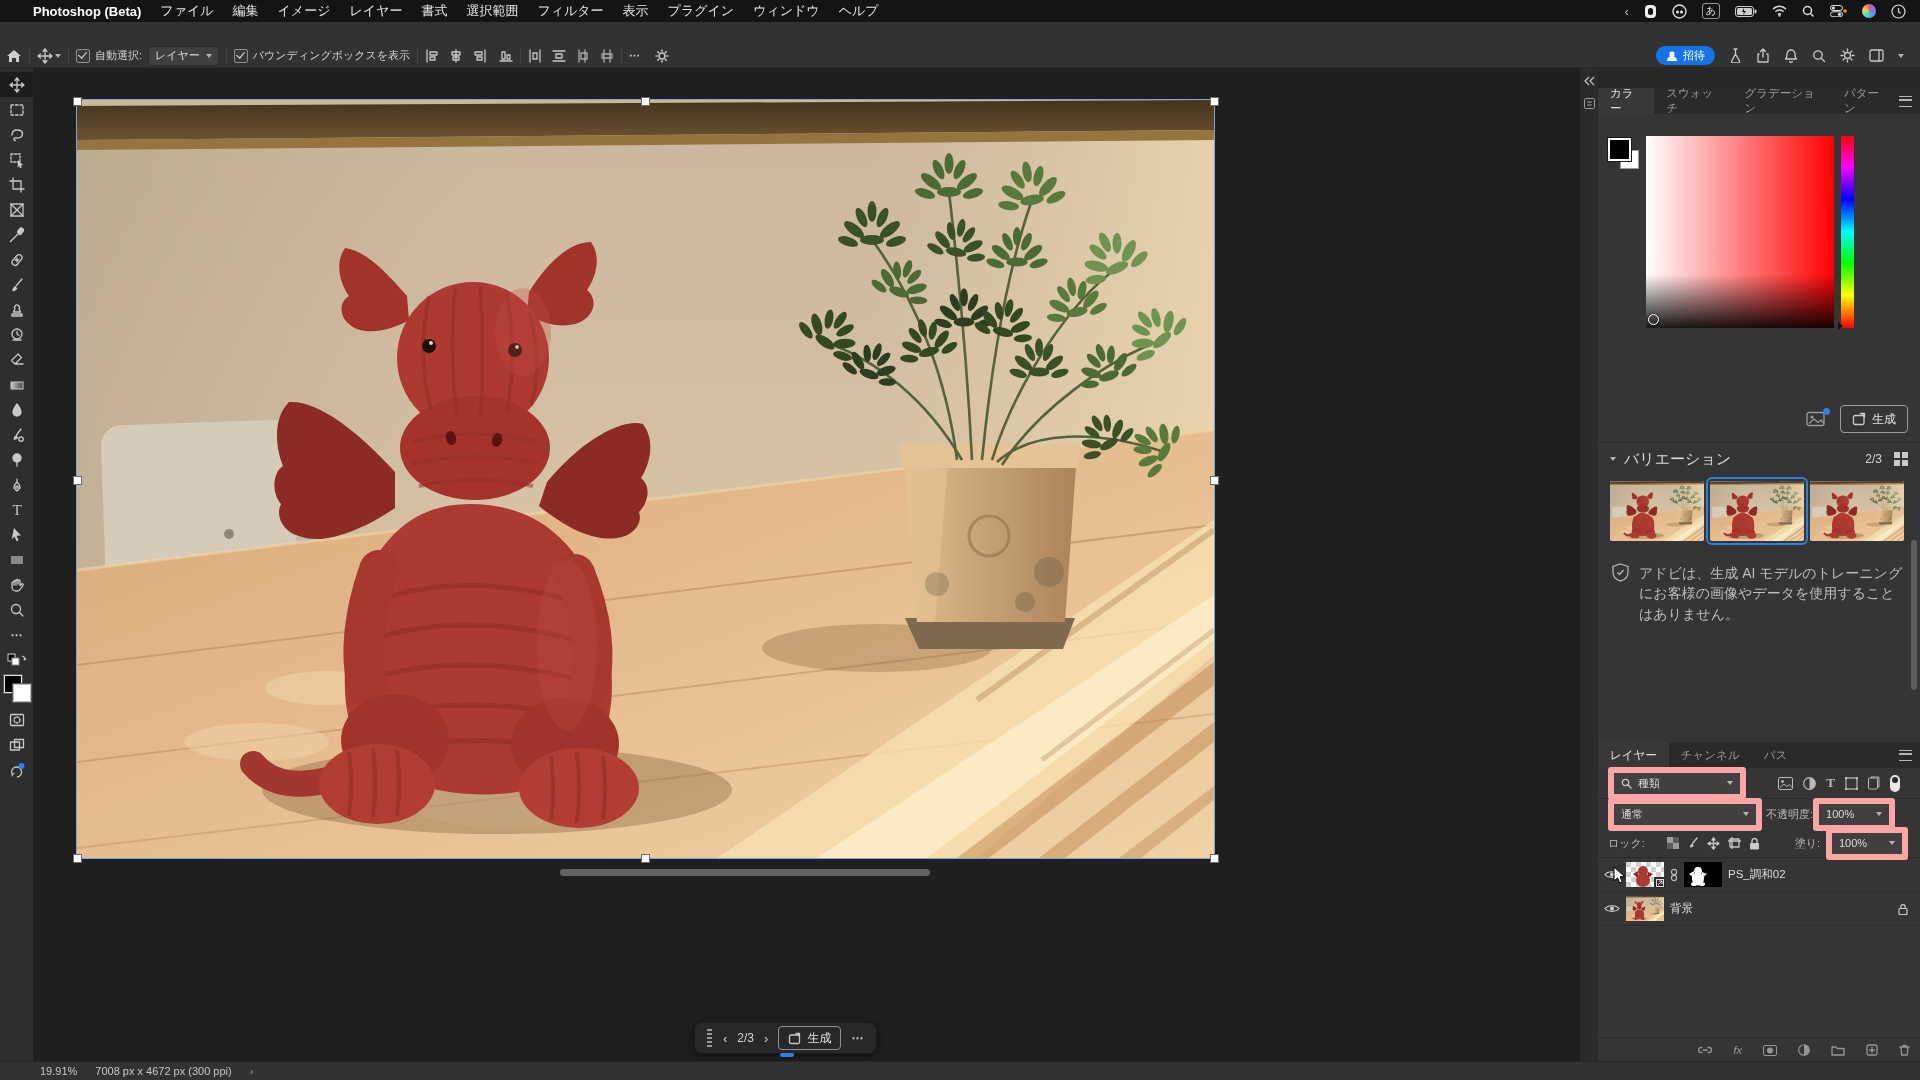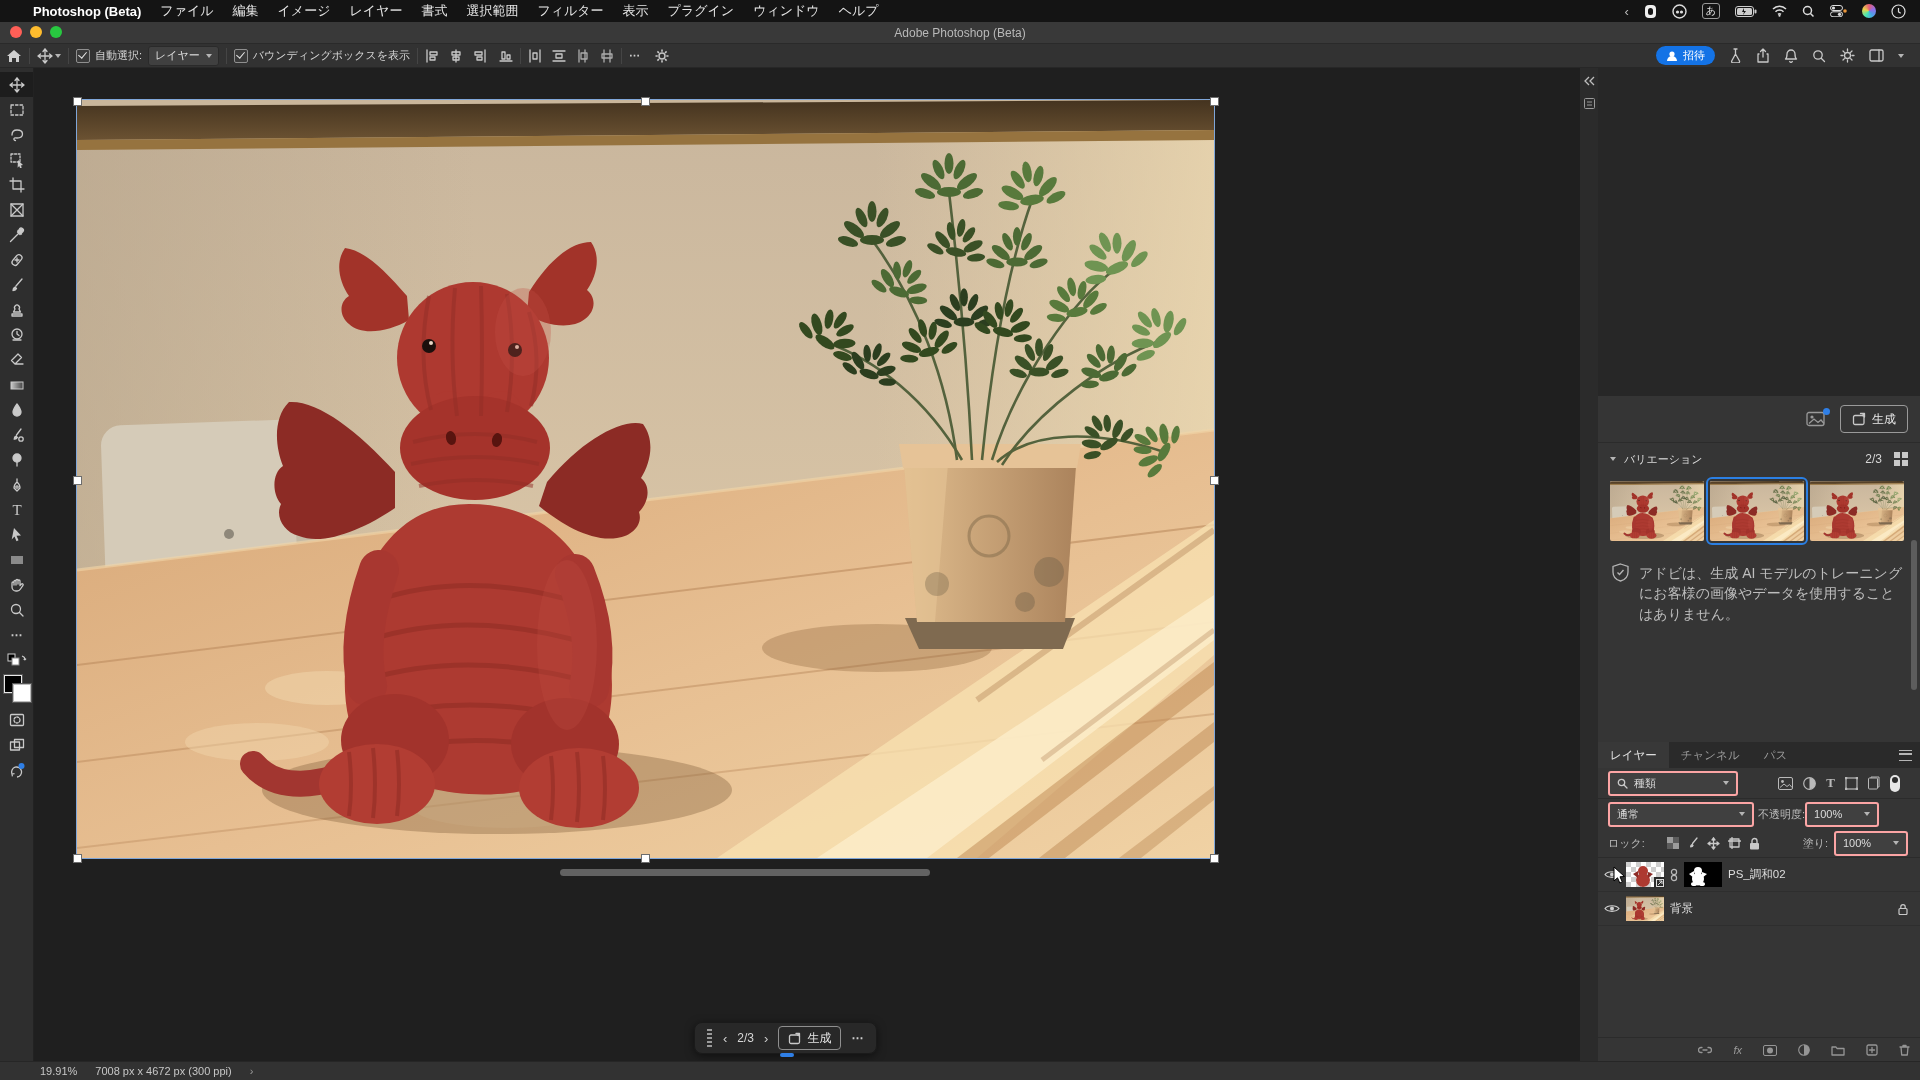--- a/index.html
+++ b/index.html
@@ -81,21 +81,21 @@
            border-bottom:4px solid transparent;border-left:5px solid #111}
   .row{display:flex;align-items:center}
   .genrowbtn{display:flex;align-items:center;gap:6px;border:1px solid #9a9a9a;border-radius:4px;height:26px;
              padding:0 11px;color:#e8e8e8;font-size:12px}
   .thumb{width:94px;height:60px;border-radius:2px;overflow:hidden;background:#555}
   .thumb.sel{outline:2px solid #2b7fe3;outline-offset:2px}
   .gridico{display:grid;grid-template-columns:6px 6px;grid-template-rows:6px 6px;gap:2px}
   .gridico div{background:#c9c9c9}
   .shield{flex:none}
   
-  .ldd{background:#404040;border:2px solid #fca5a5;border-radius:3px;height:21px;display:flex;
+  .ldd{background:#404040;border:6px solid #fca5a5;border-radius:3px;height:21px;display:flex;
        align-items:center;padding:0 7px;gap:6px;font-size:11px;color:#ddd}
   .lrow{position:relative;height:33px;display:flex;align-items:center;gap:6px;padding-left:6px;
         border-bottom:1px solid #2e2e2e;font-size:11.5px;color:#dedede}
   .lrow.sel{background:#4a4a4a}
   .lthumb{width:38px;height:25px;background:#777;position:relative;flex:none}
   .lthumb.border{outline:2px solid #fff}
   .badge{position:absolute;right:-1px;bottom:-1px;width:11px;height:11px;background:#2c2c2c;
          display:flex;align-items:center;justify-content:center}
   .toggle{width:10px;height:17px;background:#e6e6e6;border-radius:5px;position:relative}
   .toggle:after{content:"";position:absolute;left:2px;top:2px;width:6px;height:6px;border-radius:50%;background:#2a2a2a}
@@ -338,28 +338,20 @@
         </svg>
       <span style="width:14px;height:14px;border-radius:50%;display:inline-block;background:conic-gradient(#e85d75,#8f6fe8,#4aa3e8,#4ae8b0,#e8d44a,#e85d75)"></span>
       <svg width="15" height="15">
           <circle cx="7.5" cy="7.5" r="6.5" fill="none" stroke="#ddd" stroke-width="1.2"></circle>
           <path d="M7.5 4 v3.8 l2.2 1.4" stroke="#ddd" stroke-width="1.2" fill="none"></path>
         </svg>
     </span>
   </div>
 
   <div class="window">
-    <div class="titlebar">
-      <div class="lights">
-        <span class="light" style="background:#ff5f57"></span>
-        <span class="light" style="background:#febc2e"></span>
-        <span class="light" style="background:#28c840"></span>
-      </div>
-      <span>Adobe Photoshop (Beta)</span>
-    </div>
 
     <div class="optionsbar">
       <svg width="16" height="14">
           <path d="M8 1 L15 7 H13 V13 H10 V9 H6 V13 H3 V7 H1 Z" fill="#cfcfcf"></path>
         </svg>
       <span class="vdiv"></span>
       <svg width="16" height="16" class="ic">
           <path d="M8 1v14M1 8h14M8 1l-2 2.5M8 1l2 2.5M8 15l-2-2.5M8 15l2-2.5M1 8l2.5-2M1 8l2.5 2M15 8l-2.5-2M15 8l-2.5 2"></path>
         </svg>
       <span class="caret" style="margin-left:2px"></span>
@@ -673,20 +665,42 @@
   <div class="dockstrip">
     <svg width="11" height="10">
         <path d="M5 1 1 5l4 4M10 1 6 5l4 4" stroke="#bdbdbd" fill="none" stroke-width="1.3"></path>
       </svg>
     <svg width="11" height="11">
         <rect x="0.5" y="0.5" width="10" height="10" rx="1" fill="none" stroke="#9a9a9a"></rect>
         <path d="M3 4h5M3 7h5" stroke="#9a9a9a"></path>
       </svg>
   </div>
 
+  <div class="panel" style="top:88px;height:308px">
+    <div class="ptabs">
+      <span class="ptab active">カラー</span>
+      <span class="ptab">スウォッチ</span>
+      <span class="ptab">グラデーション</span>
+      <span class="ptab">パターン</span>
+      <span class="pmenu">
+          <span class="hamb"></span>
+        </span>
+    </div>
+    <div style="position:relative;height:282px">
+      <div style="position:absolute;left:10px;top:24px;width:34px;height:34px">
+        <span style="position:absolute;left:12px;top:12px;width:17px;height:17px;background:#fff;border:1px solid #999"></span>
+        <span style="position:absolute;left:0;top:0;width:19px;height:19px;background:#000;border:2px solid #fff;box-shadow:0 0 0 1px #1a1a1a"></span>
+      </div>
+      <div class="satfield">
+          <span class="satcur"></span>
+        </div>
+      <div class="huestrip"></div>
+      <span class="huemark"></span>
+    </div>
+  </div>
 
   <div class="panel" style="top:396px;height:346px">
     <div class="row" style="height:46px;padding:0 12px;gap:12px;justify-content:flex-end;border-bottom:1px solid #2b2b2b">
       <span style="position:relative">
         <svg width="22" height="18">
             <rect x="1" y="2.5" width="17" height="13" rx="2" fill="none" stroke="#9a9a9a" stroke-width="1.3"></rect>
             <circle cx="6" cy="7" r="1.6" fill="#9a9a9a"></circle>
             <path d="M3 13.5 l5-4.5 4 3.5 3-2.5 3 3.5" stroke="#9a9a9a" fill="none" stroke-width="1.3"></path>
           </svg>
         <span style="position:absolute;right:-2px;top:-2px;width:7px;height:7px;border-radius:50%;background:#2f7fe6"></span>
@@ -694,21 +708,21 @@
       <span class="genrowbtn">
         <svg width="14" height="14" class="ic">
             <rect x="1.5" y="3.5" width="10.5" height="9" rx="1.5"></rect>
             <path d="M8.5 1.5h4M12.5 1.5 10.5 3.5M12.5 1.5v3.5"></path>
           </svg>
         <span>生成</span>
       </span>
     </div>
     <div class="row" style="height:32px;padding:0 12px;gap:8px">
       <span class="caret"></span>
-      <span style="font-size:11px;color:#dcdcdc">バリエーション</span>
+      <span style="font-size:15px;color:#dcdcdc">バリエーション</span>
       <span style="margin-left:auto;display:flex;align-items:center;gap:12px">
         <span style="color:#d6d6d6">2/3</span>
         <span class="gridico">
             <div></div>
             <div></div>
             <div></div>
             <div></div>
           </span>
       </span>
     </div>

